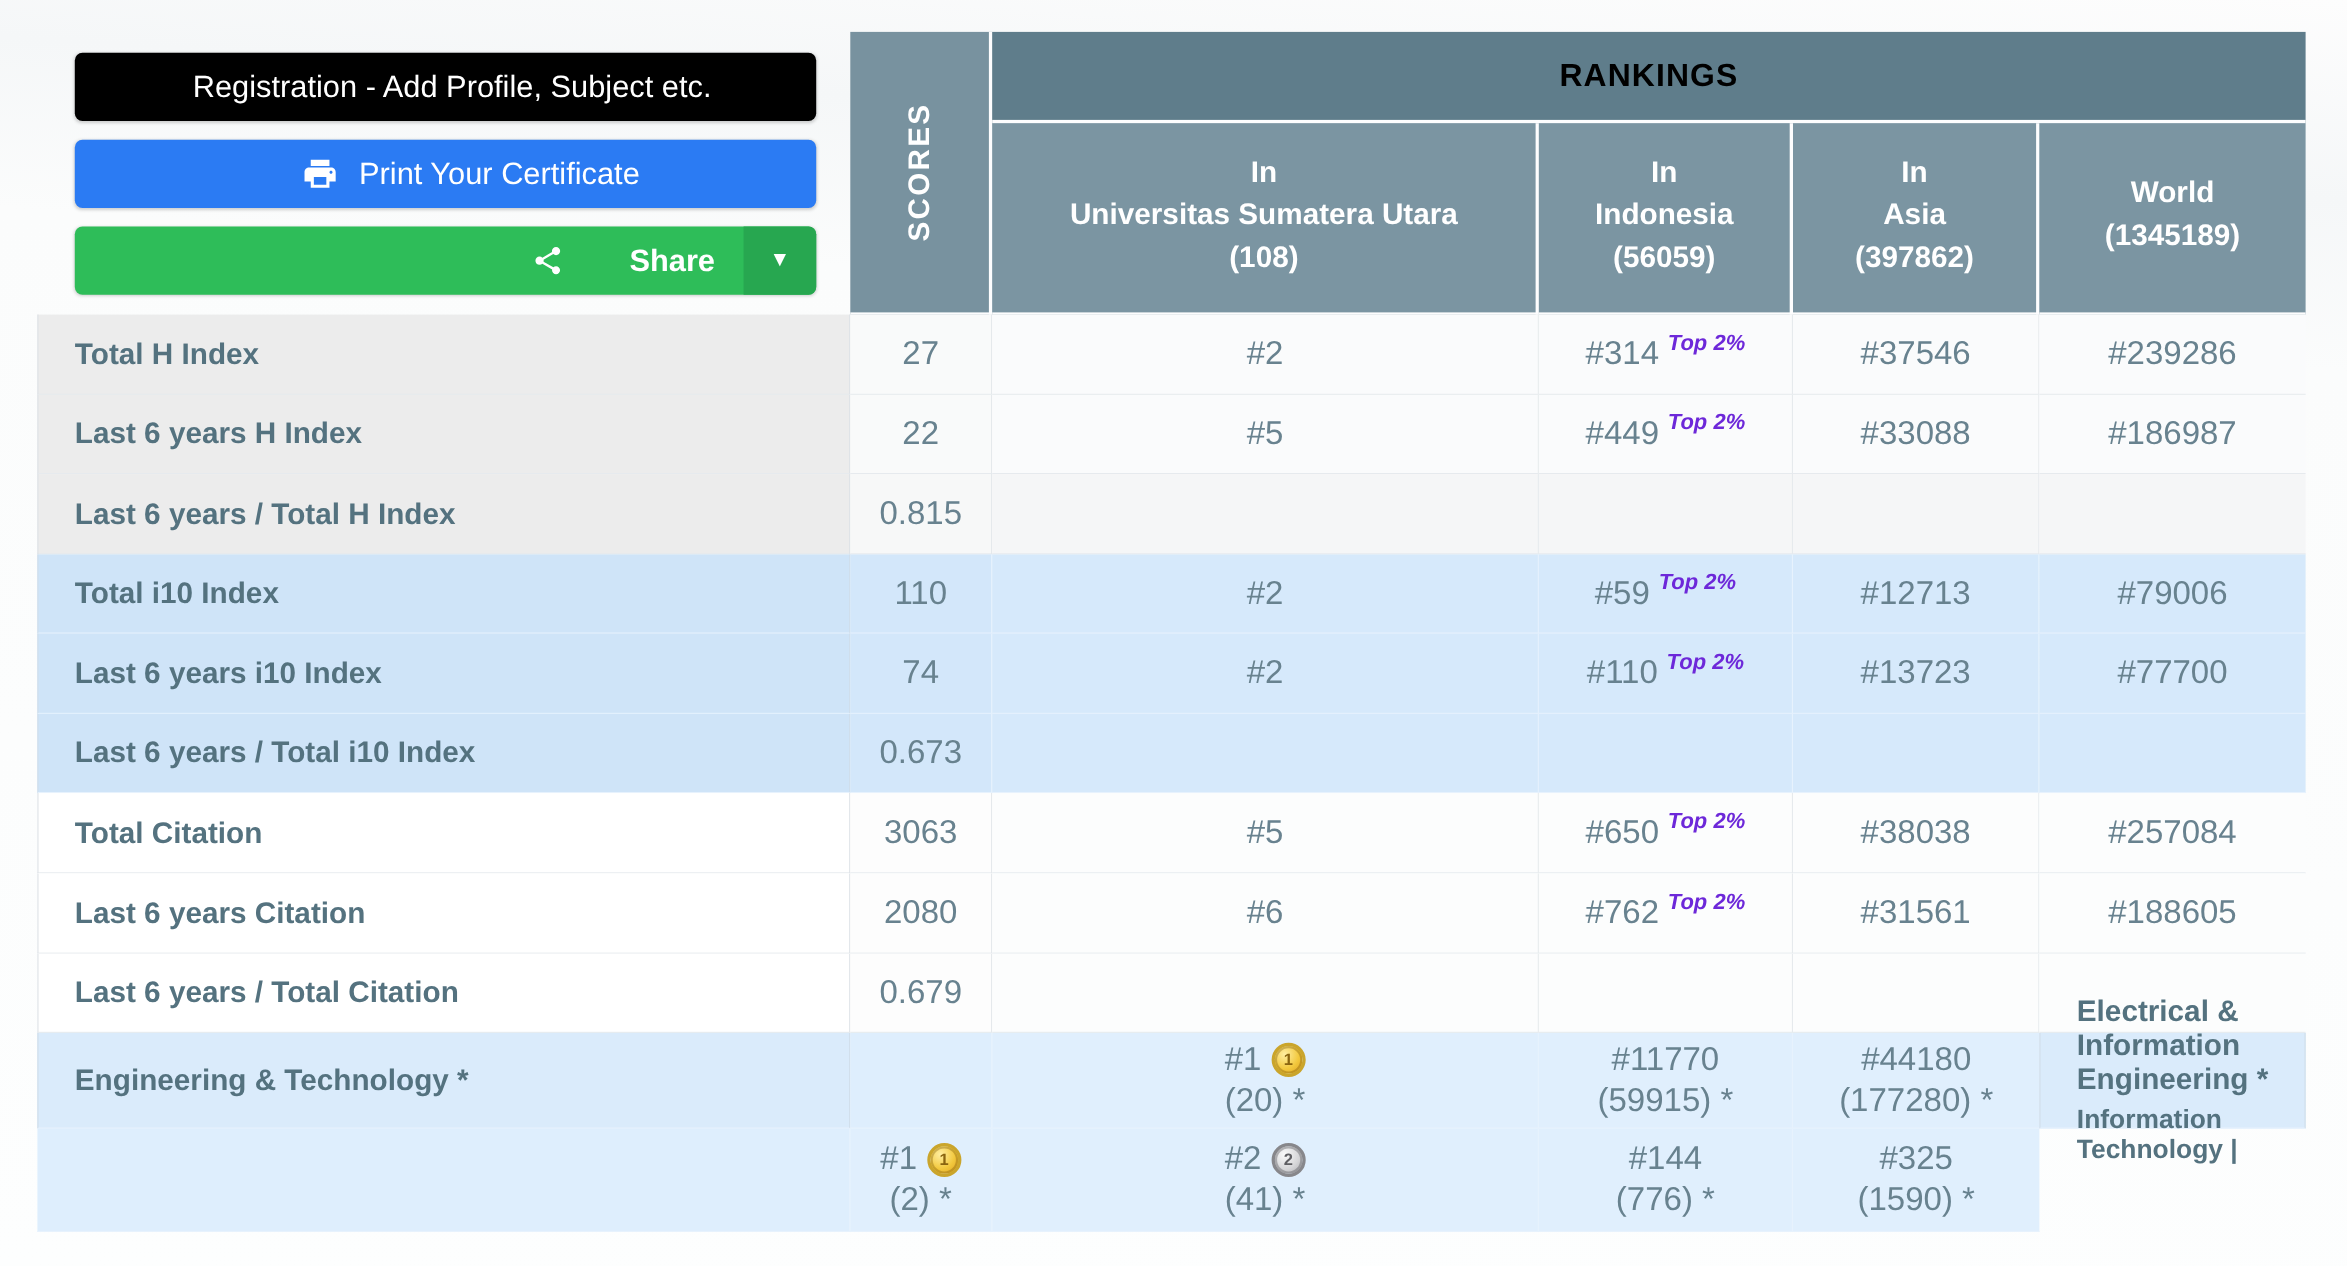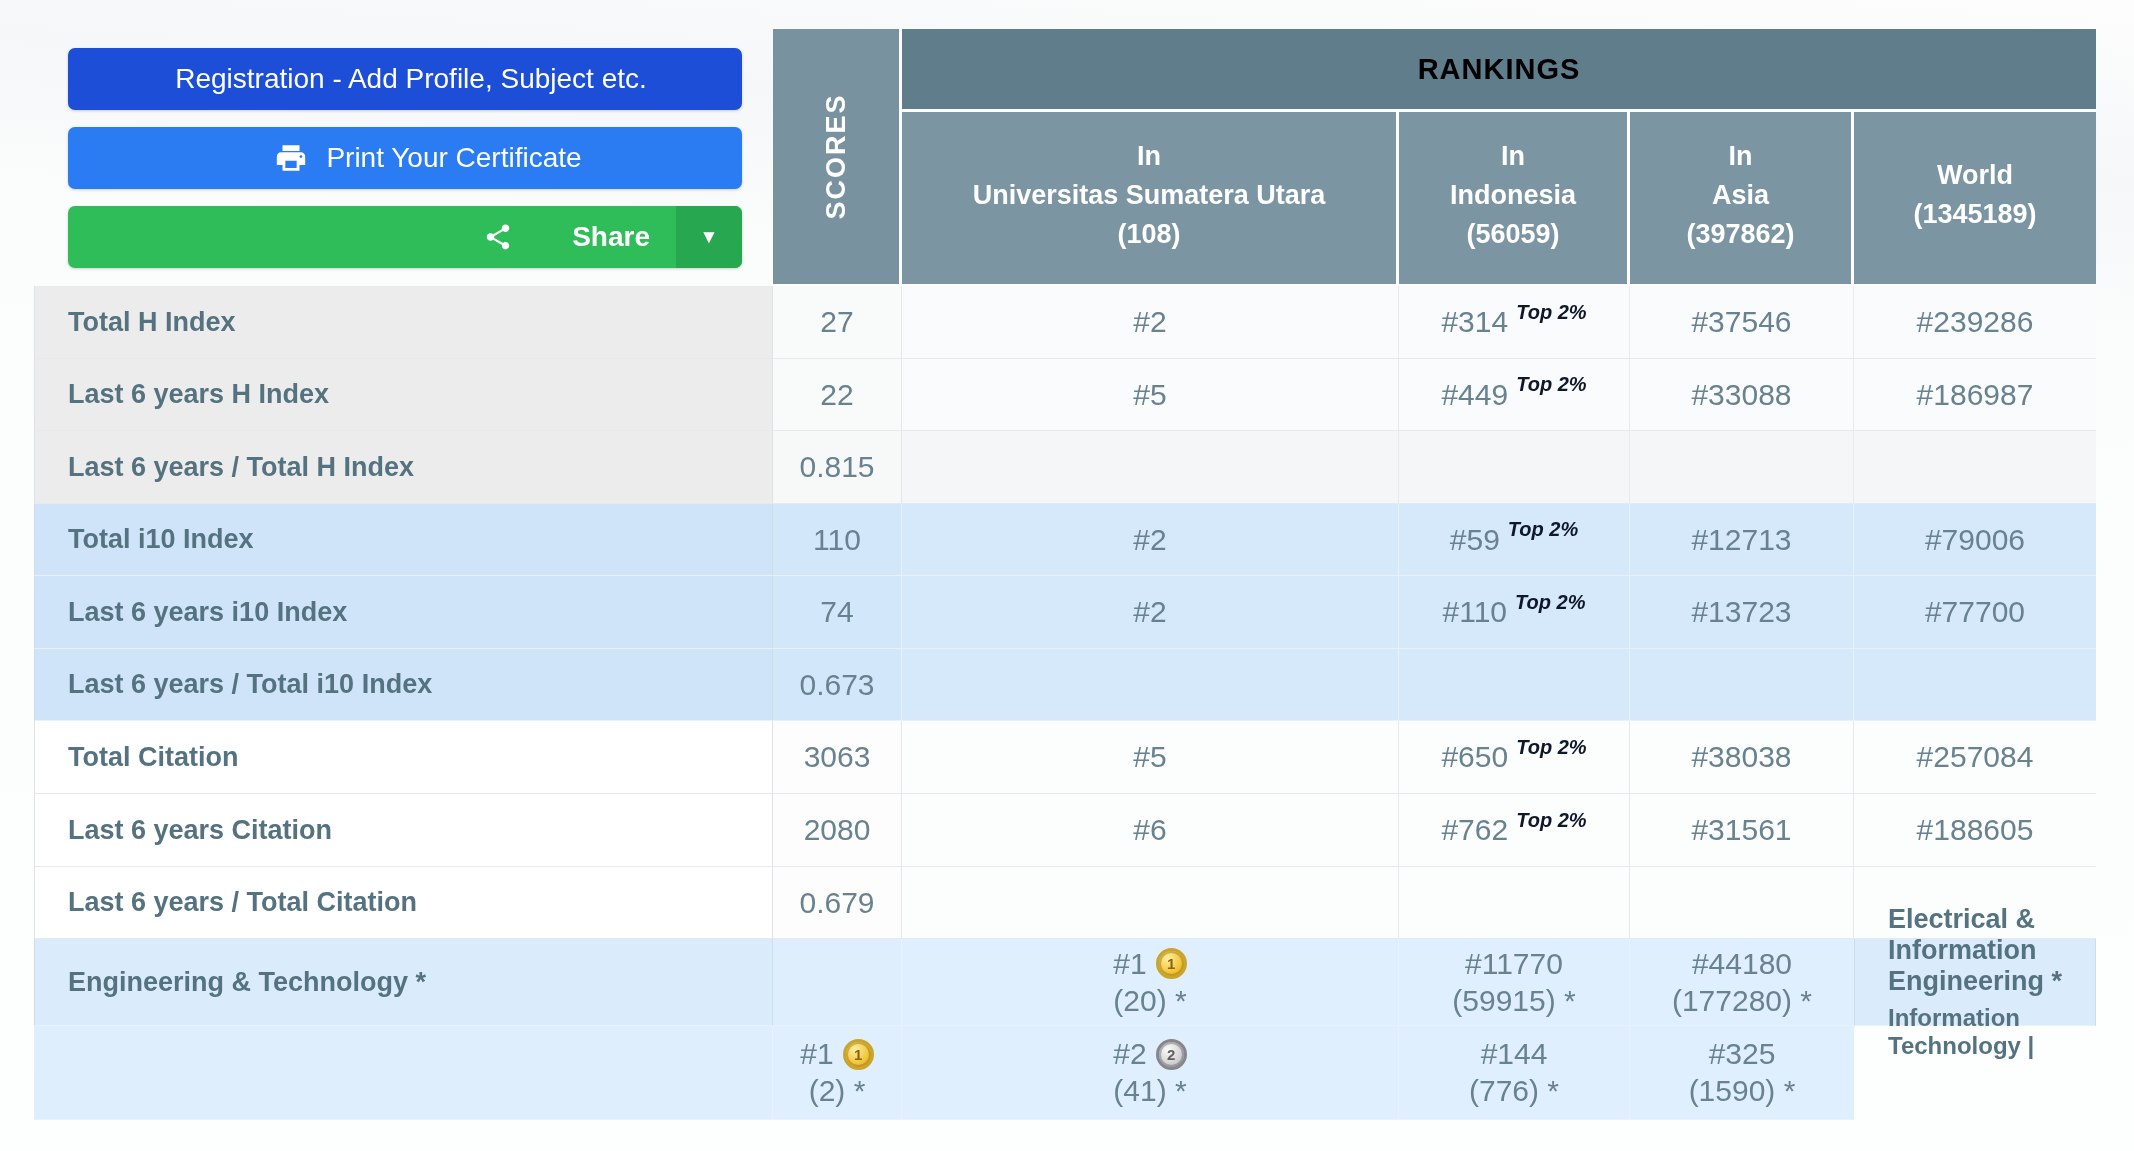--- a/index.html
+++ b/index.html
@@ -13,21 +13,21 @@
 
   
   .actions { position: absolute; left: 68px; top: 48px; width: 674px; }
   .btn {
     width: 674px; height: 62px; border-radius: 7px; border: none;
     display: flex; align-items: center; justify-content: center;
     color: #fff; font-family: "Liberation Sans", sans-serif;
     font-size: 28px; cursor: pointer; position: relative;
     box-shadow: 0 1px 3px rgba(0,0,0,0.18);
   }
-  .btn-registration { background: #1d4ed8; margin-bottom: 17px; padding-left: 12px; }
+  .btn-registration { background: #000000; margin-bottom: 17px; padding-left: 12px; }
   .btn-print { background: #2b7bf3; margin-bottom: 17px; padding-left: 46px; }
   .btn-print svg { width: 34px; height: 34px; margin-right: 18px; }
   .btn-share { background: #2ebd59; justify-content: flex-end; padding-right: 92px; font-weight: bold; gap: 39px; }
   .btn-share svg { width: 30px; height: 30px; margin-right: 20px; }
   .share-caret {
     position: absolute; right: 0; top: 0; bottom: 0; width: 66px;
     background: #27a750; border-radius: 0 7px 7px 0;
     display: flex; align-items: center; justify-content: center;
     font-size: 19px; color: #fff;
   }
@@ -83,21 +83,21 @@
   .g-gray2.lbl { background: #ececec; }  .g-gray2.score { background: #f7f8f8; }  .g-gray2.val { background: #f5f6f7; }
   .g-blue.lbl  { background: #cfe4f8; }  .g-blue.score  { background: #d3e7fa; }  .g-blue.val  { background: #d6e9fb; }
   .g-white.lbl { background: #ffffff; }  .g-white.score { background: #fdfdfd; }  .g-white.val { background: #fcfdfd; }
   .g-blue2.lbl { background: #daebfb; }  .g-blue2.score { background: #deeefd; }  .g-blue2.val { background: #e0effd; }
   .g-blue.cell, .g-blue2.cell { border-bottom: 1px solid #e7f2fd; border-right-color: #e7f2fd; }
   .g-blue.lbl, .g-blue2.lbl { border-left-color: #cfdde9; border-right-color: #cfdde9; }
   .bottom { border-bottom: 1px solid #ccd6dc; }
 
   .rankline { display: flex; align-items: center; justify-content: center; }
   .badge {
-    color: #0f172a; font-weight: bold; font-style: italic; font-size: 20px;
+    color: #6d28d9; font-weight: bold; font-style: italic; font-size: 20px;
     position: relative; top: -10px; margin-left: 8px; white-space: nowrap;
   }
   .badge:empty, .medal:empty, .l2:empty, .sublabel:empty { display: none; }
   .l2 { margin-top: 3px; }
   .medal {
     display: inline-flex; align-items: center; justify-content: center;
     width: 31px; height: 31px; border-radius: 50%; margin-left: 9px;
     font-size: 15px; font-weight: bold; flex: none;
   }
   .medal.gold {

